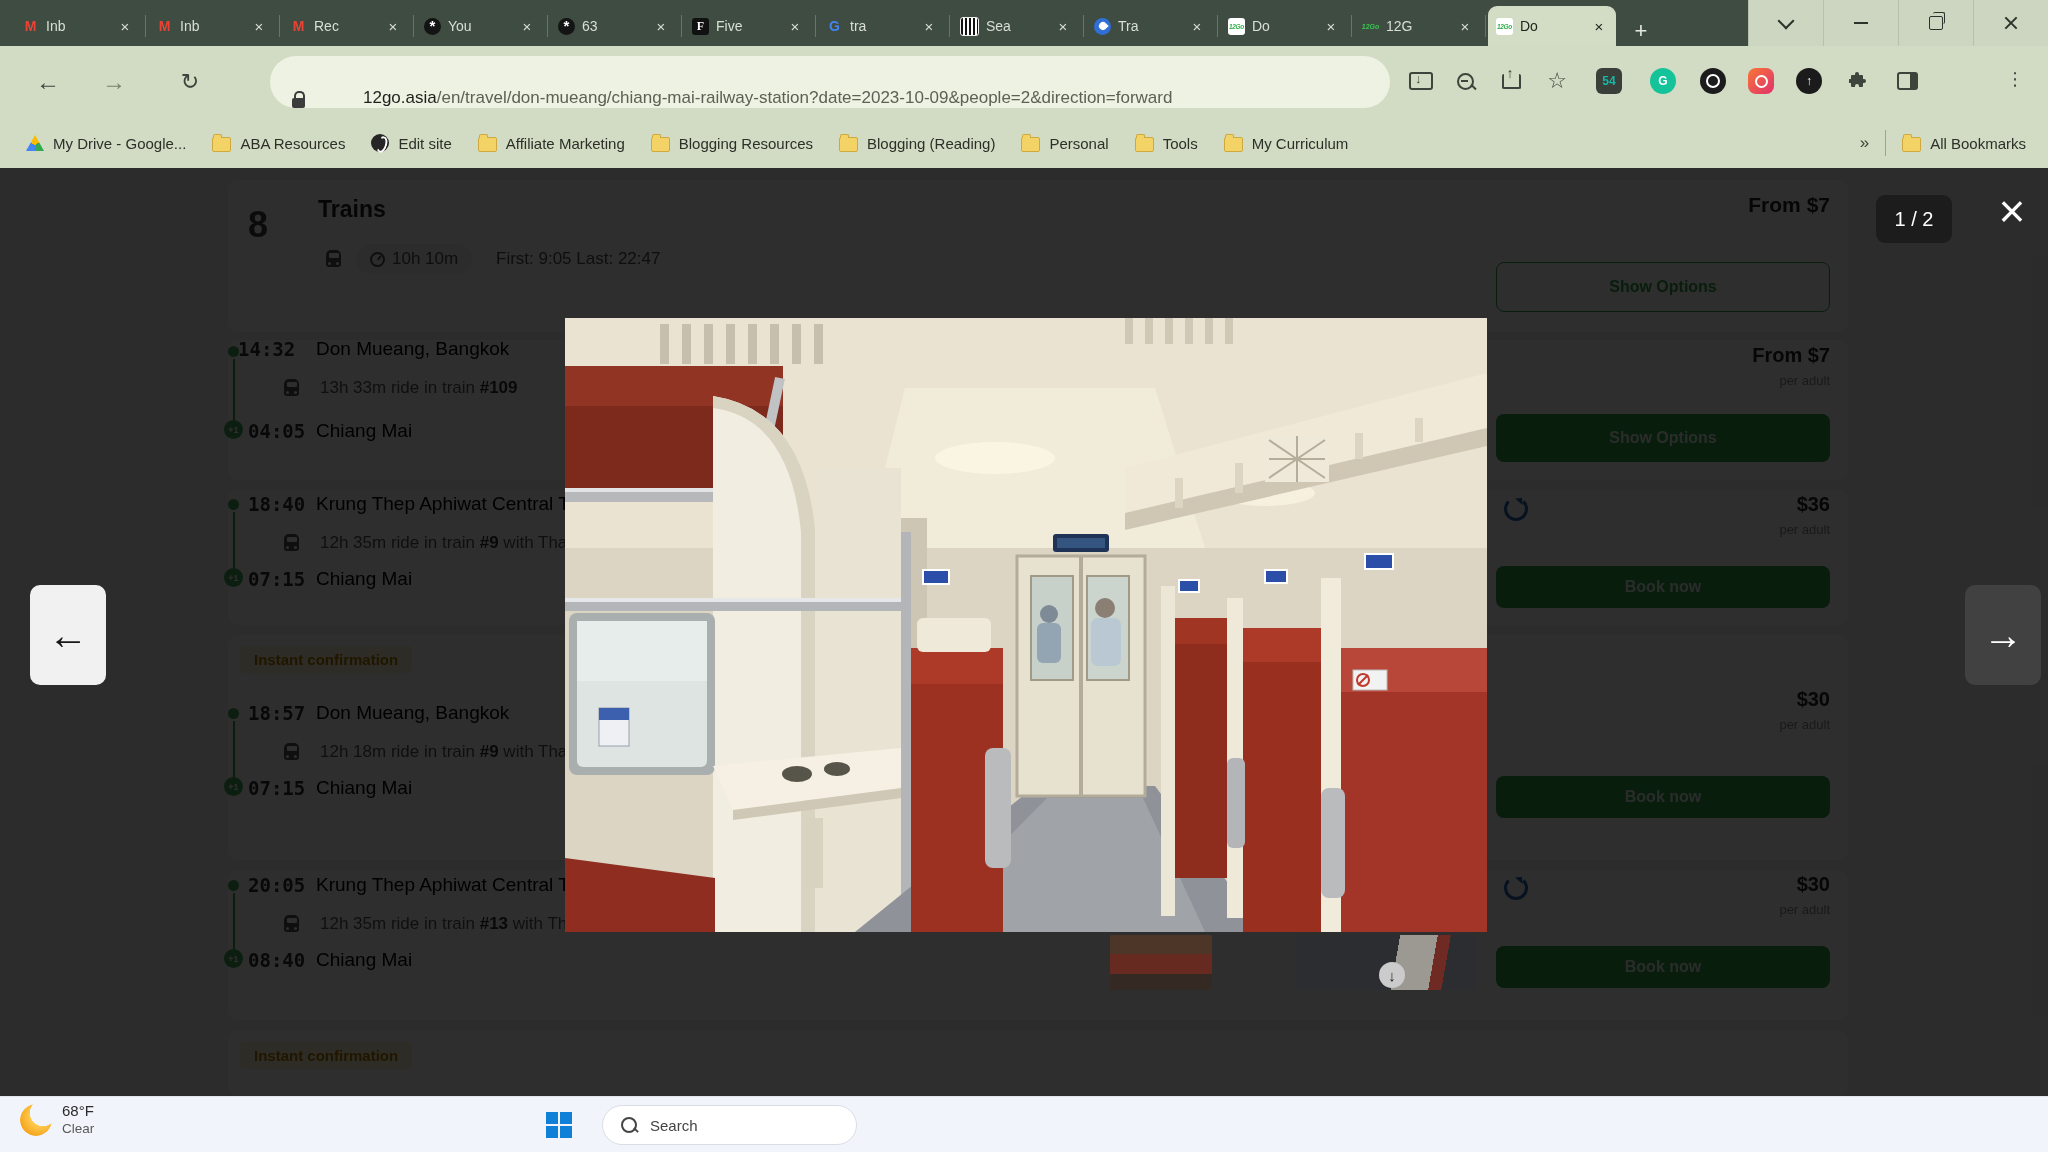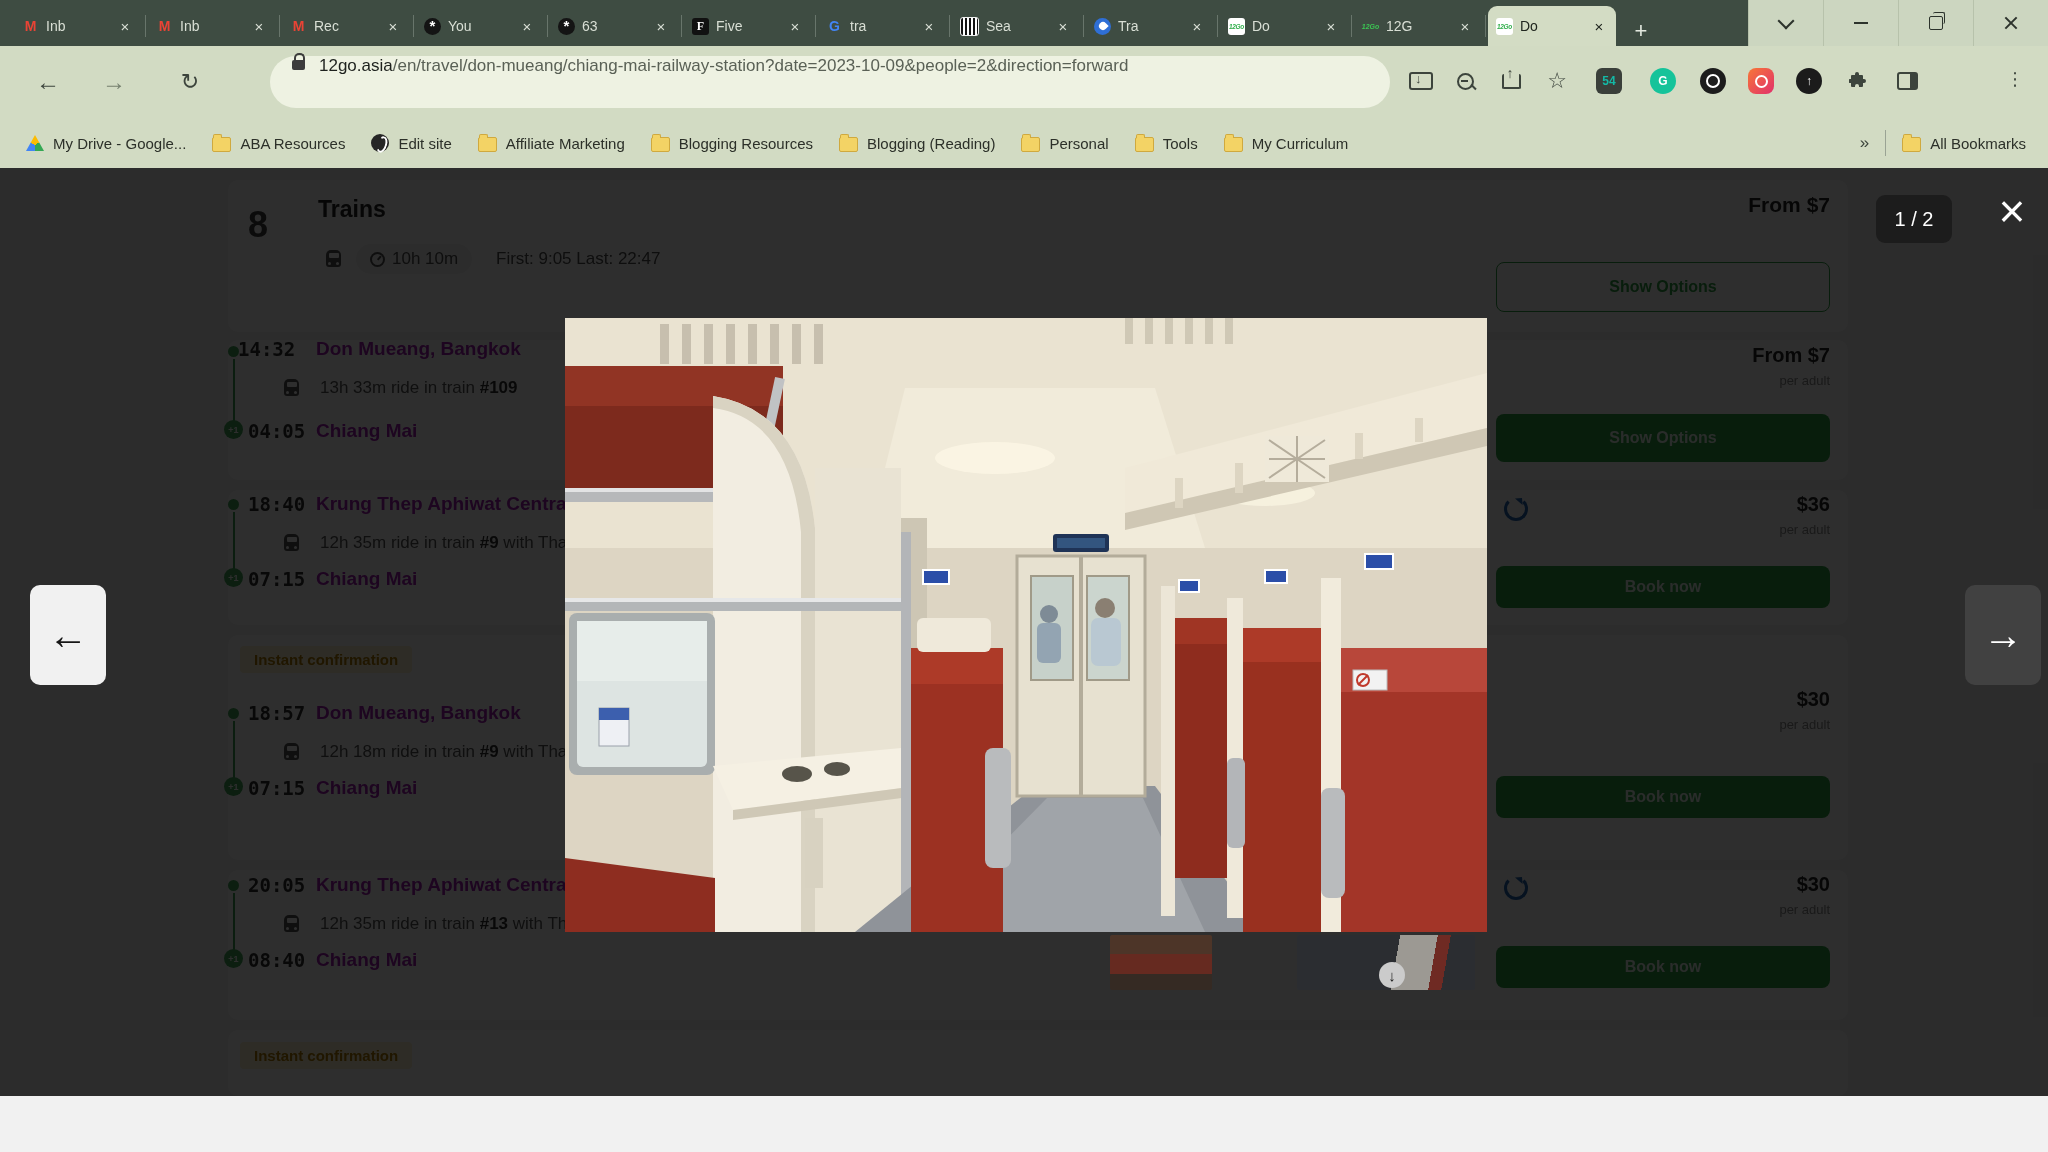--- a/index.html
+++ b/index.html
@@ -36,21 +36,21 @@
   .wc .rest{position:relative;width:12px;height:12px;border:1.6px solid #2c332c;border-radius:2px;background:#ccd6c0;}
   .wc .rest:before{content:"";position:absolute;left:3px;top:-5px;width:11px;height:11px;border:1.6px solid #2c332c;border-left:none;border-bottom:none;border-radius:2px;}
   .wc .xbar{position:relative;width:16px;height:16px;}
   .wc .xbar:before,.wc .xbar:after{content:"";position:absolute;left:7px;top:0;width:2px;height:16px;background:#2c332c;}
   .wc .xbar:before{transform:rotate(45deg);} .wc .xbar:after{transform:rotate(-45deg);}
   
   .toolbar{position:absolute;left:0;top:46px;width:2048px;height:72px;background:#d2dbc3;}
   .navbtn{position:absolute;top:18px;width:36px;height:36px;display:flex;align-items:center;justify-content:center;
           font-size:24px;color:#3c443c;border-radius:50%;}
   .urlpill{position:absolute;left:270px;top:10px;width:1120px;height:52px;background:#eef2e2;border-radius:26px;
-           display:flex;align-items:flex-start;padding:0 22px;box-sizing:border-box;}
+           display:flex;align-items:flex-end;padding:0 22px;box-sizing:border-box;gap:44px;}
   .lock{position:relative;width:13px;height:10px;background:#3c3c3c;border-radius:2px;margin-right:14px;margin-top:4px;}
   .lock:before{content:"";position:absolute;left:2px;top:-7px;width:7px;height:8px;border:2px solid #3c3c3c;border-bottom:none;border-radius:5px 5px 0 0;}
   .url{font-size:17px;white-space:nowrap;overflow:hidden;}
   .url .dom{color:#1d211d;} .url .pth{color:#5a6156;}
   .tbico{position:absolute;top:22px;width:26px;height:26px;display:flex;align-items:center;justify-content:center;color:#3c443c;}
   .ext{position:absolute;top:22px;width:26px;height:26px;border-radius:6px;display:flex;align-items:center;justify-content:center;font-size:12px;font-weight:bold;}
   .monico{position:relative;width:20px;height:14px;border:2px solid #3c443c;border-radius:3px;}
   .monico:after{content:"↓";position:absolute;left:4px;top:-3px;font-size:13px;color:#3c443c;}
   .zoomico{position:relative;width:13px;height:13px;border:2px solid #3c443c;border-radius:50%;}
   .zoomico:before{content:"";position:absolute;left:2px;top:5px;width:7px;height:2px;background:#3c443c;}
@@ -75,21 +75,21 @@
   .chevs{font-size:17px;color:#3c443c;margin-right:16px;}
   .bdiv{width:1px;height:26px;background:#9aa394;margin-right:16px;}
   
   .content{position:absolute;left:0;top:168px;width:2048px;height:928px;background:#f1f1f1;overflow:hidden;}
   .card{position:absolute;left:228px;width:1620px;background:#ffffff;border-radius:10px;}
   .dot{position:absolute;width:11px;height:11px;border-radius:50%;background:#43a65a;}
   .plus1{position:absolute;width:19px;height:19px;border-radius:50%;background:#43a65a;color:#fff;
          font-size:9px;font-weight:bold;display:flex;align-items:center;justify-content:center;}
   .tline{position:absolute;width:2px;background:#3f9e54;left:233px;}
   .time{position:absolute;font-family:"DejaVu Sans Mono",monospace;font-weight:700;font-size:19px;color:#303030;}
-  .sta{position:absolute;font-size:19px;color:#a21caf;white-space:nowrap;font-weight:bold;}
+  .sta{position:absolute;font-size:19px;color:#000000;white-space:nowrap;}
   .ridetxt{position:absolute;font-size:17px;color:#555;white-space:nowrap;}
   .ridetxt b{color:#303030;}
   .star{color:#f5a623;font-size:16px;margin-left:14px;}
   .rate{color:#f5a623;font-size:16px;font-weight:bold;margin-left:3px;}
   .price{position:absolute;right:218px;font-weight:800;font-size:20px;color:#262626;white-space:nowrap;}
   .per{position:absolute;right:218px;font-size:13px;color:#8b8b8b;}
   .gbtn{position:absolute;left:1496px;width:334px;height:42px;background:#2f9e44;color:#e9f5ec;border-radius:8px;
         display:flex;align-items:center;justify-content:center;font-size:16px;font-weight:600;}
   .obtn{position:absolute;left:1496px;width:334px;height:50px;border:1.5px solid #2f9e44;color:#2f9e44;border-radius:8px;
         background:transparent;display:flex;align-items:center;justify-content:center;font-size:16px;font-weight:600;box-sizing:border-box;}
@@ -496,14 +496,34 @@
     <div class="navsq prev">←</div>
     <div class="navsq next">→</div>
     <div class="counter">1 / 2</div>
     <div class="lclose">×</div>
 
     <div class="thumb" style="left:1110px;width:102px;background:linear-gradient(180deg,#6b4a38 0 35%,#8e3a2c 35% 70%,#4a3a30 70%)"></div>
     <div class="thumb" style="left:1297px;width:178px;background:linear-gradient(100deg,#3c3f44 0 55%,#d8d4cc 55% 75%,#9a3a30 75% 82%,#3c3f44 82%)"></div>
     <div class="dlbtn">↓</div>
   </div>
 
+  <div class="taskbar">
+    <div class="weather">
+      <span class="moon"></span>
+      <span class="wtxt">
+          <div class="wtemp">68°F</div>
+          <div class="wcond">Clear</div>
+        </span>
+    </div>
+    <div class="startbtn">
+        <i></i>
+        <i></i>
+        <i></i>
+        <i></i>
+      </div>
+    <div class="searchpill">
+      <span class="mag"></span>
+      <span>Search</span>
+    </div>
+
+  </div>
 
 </div>
 
 </body></html>

